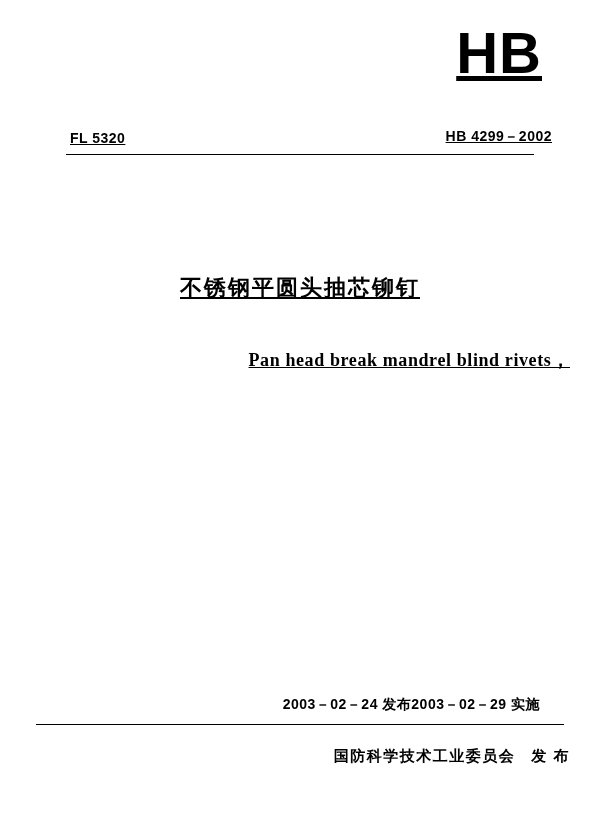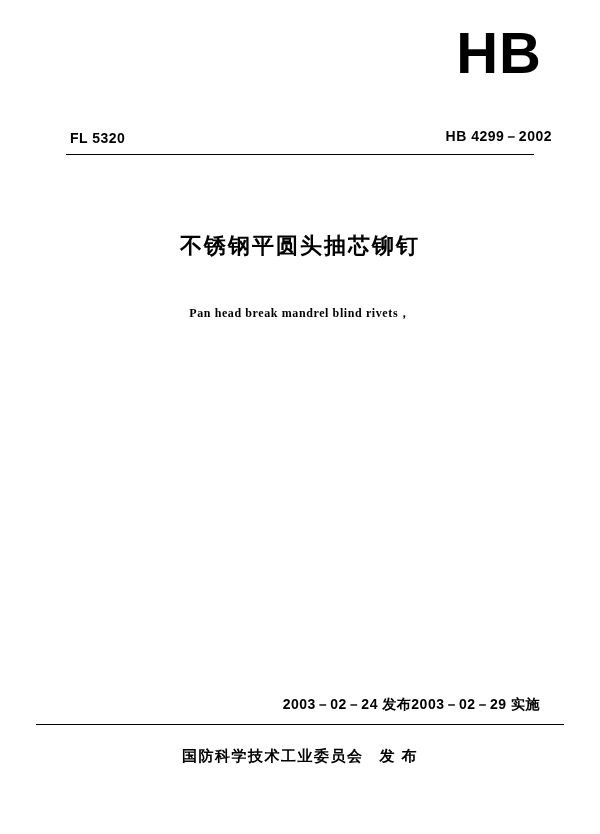--- a/index.html
+++ b/index.html
@@ -13,20 +13,21 @@
     font-family: "Liberation Serif", serif;
     color: #000000;
     overflow: hidden;
   }
   .page {
     position: relative;
     width: 600px;
     height: 820px;
     box-sizing: border-box;
     padding: 0 30px;
+    text-decoration: underline;
   }
   .logo {
     text-align: right;
     font-family: "Liberation Sans", sans-serif;
     font-weight: bold;
     font-size: 58px;
     letter-spacing: 1px;
     line-height: 1;
     padding-top: 24px;
     padding-right: 28px;
@@ -55,27 +56,27 @@
   .rule {
     margin: 8px 36px 0 36px;
     border-top: 1.6px solid #000;
   }
   .doc-title-cn {
     text-align: center;
     font-family: "Liberation Sans", sans-serif;
     font-weight: bold;
     font-size: 22px;
     letter-spacing: 2px;
-    margin-top: 76px;
+    margin-top: 118px;
   }
   .doc-title-en {
-    text-align: center;
+    text-align: right;
     font-family: "Liberation Serif", serif;
     font-weight: bold;
-    font-size: 12px;
+    font-size: 18px;
     letter-spacing: 0.6px;
     line-height: 1.75;
     margin-top: 42px;
   }
   .footer {
     position: absolute;
     left: 30px;
     right: 30px;
     bottom: 0;
   }
@@ -86,21 +87,21 @@
     font-family: "Liberation Sans", sans-serif;
     font-weight: bold;
     font-size: 14px;
     letter-spacing: 0.5px;
   }
   .rule-bottom {
     margin: 10px 6px 0 6px;
     border-top: 1.6px solid #000;
   }
   .issuer {
-    text-align: center;
+    text-align: right;
     font-family: "Liberation Sans", sans-serif;
     font-weight: bold;
     font-size: 15px;
     letter-spacing: 1.5px;
     margin-top: 22px;
     padding-bottom: 54px;
   }
   .issuer .sp { display: inline-block; width: 16px; }
 </style>
 </head>

